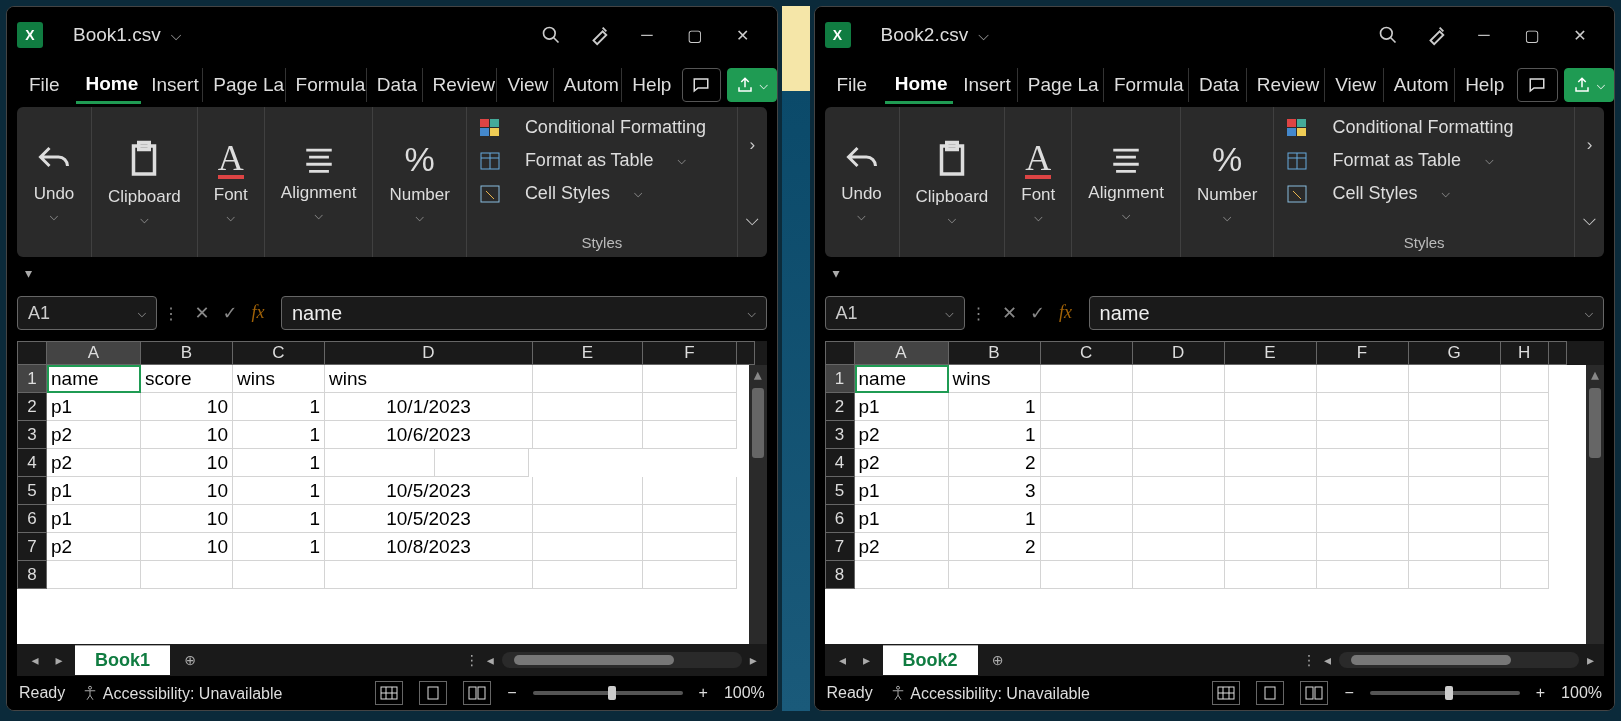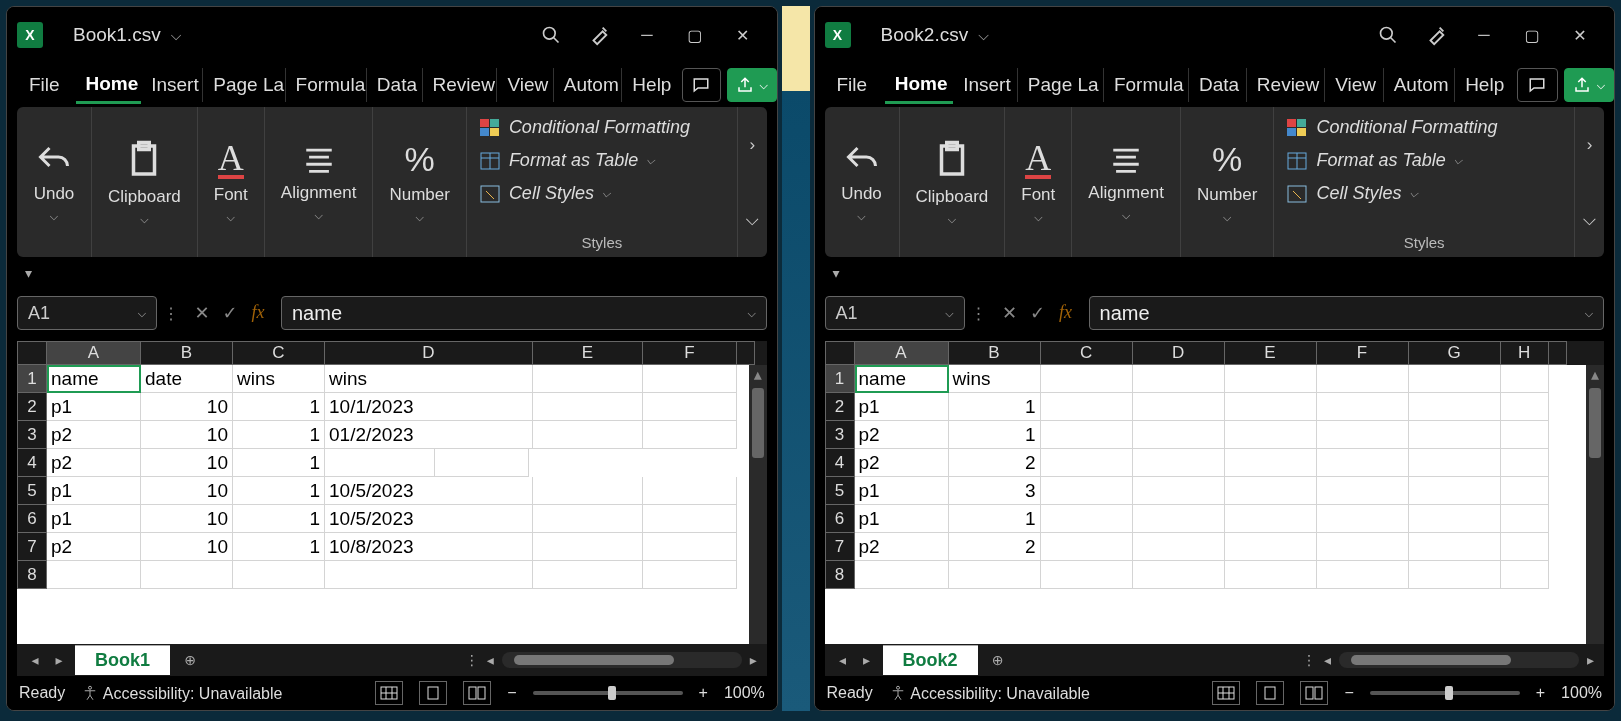--- a/index.html
+++ b/index.html
@@ -112,24 +112,23 @@
   .ribbon-group svg { fill: none; stroke: #ddd; stroke-width: 2; }
   .ribbon-group .label { font-size: 17px; color: #ddd; }
   .ribbon-chev { font-size: 11px; color: #999; }
   .styles-group {
     flex: 1;
     display: flex; flex-direction: column;
     padding: 6px 10px;
     gap: 4px;
   }
   .style-row {
-    display: flex; align-items: center; gap: 8px;
+    display: flex; align-items: center; gap: 24px;
     padding: 4px 2px; font-size: 18px;
     white-space: nowrap;
-    font-style: italic;
   }
   .style-icon { width: 22px; height: 20px; display:flex;align-items:center;justify-content:center; }
   .styles-label { text-align: center; font-size: 15px; color: #bbb; margin-top: auto; }
   .ribbon-side {
     width: 30px;
     display: flex; flex-direction: column;
     border-left: 1px solid #404040;
   }
   .ribbon-side div{flex:1;display:flex;align-items:center;justify-content:center;color:#ccc;}
 
@@ -205,21 +204,21 @@
   .cell {
     border-right:1px solid #d4d4d4;
     border-bottom:1px solid #d4d4d4;
     padding:2px 4px;
     overflow:hidden;
     white-space:nowrap;
     line-height:24px;
   }
   .cell.selected { outline:2px solid #1f9b53; outline-offset:-2px; }
   .cell.num { text-align:right; }
-  .cell.date { text-align:left; }
+  .cell.date { text-align:center; }
   .vscroll {
     position:absolute; right:0; top:24px; bottom:0;
     width:18px; background:#2a2a2a;
     display:flex;flex-direction:column;
   }
   .vscroll .thumb{background:#666;height:70px;margin:4px 3px;border-radius:3px;}
 
   .sheetbar {
     height: 32px;
     display: flex; align-items:center;
@@ -413,41 +412,41 @@
         <div class="ch" style="width: 92px;">C</div>
         <div class="ch" style="width: 208px;">D</div>
         <div class="ch" style="width: 110px;">E</div>
         <div class="ch" style="width: 94px;">F</div>
         <div class="ch" style="width: 18px;"></div>
       </div>
     <div class="rows" id="left-rows">
         <div class="row">
           <div class="rh selected">1</div>
           <div class="cell selected" style="width: 94px;">name</div>
-          <div class="cell" style="width: 92px;">date</div>
+          <div class="cell" style="width: 92px;">score</div>
           <div class="cell" style="width: 92px;">wins</div>
           <div class="cell" style="width: 208px;">wins</div>
           <div class="cell" style="width: 110px;"></div>
           <div class="cell" style="width: 94px;"></div>
         </div>
         <div class="row">
           <div class="rh">2</div>
           <div class="cell" style="width: 94px;">p1</div>
           <div class="cell num" style="width: 92px;">10</div>
           <div class="cell num" style="width: 92px;">1</div>
           <div class="cell date" style="width: 208px;">10/1/2023</div>
           <div class="cell" style="width: 110px;"></div>
           <div class="cell" style="width: 94px;"></div>
         </div>
         <div class="row">
           <div class="rh">3</div>
           <div class="cell" style="width: 94px;">p2</div>
           <div class="cell num" style="width: 92px;">10</div>
           <div class="cell num" style="width: 92px;">1</div>
-          <div class="cell date" style="width: 208px;">01/2/2023</div>
+          <div class="cell date" style="width: 208px;">10/6/2023</div>
           <div class="cell" style="width: 110px;"></div>
           <div class="cell" style="width: 94px;"></div>
         </div>
         <div class="row">
           <div class="rh">4</div>
           <div class="cell" style="width: 94px;">p2</div>
           <div class="cell num" style="width: 92px;">10</div>
           <div class="cell num" style="width: 92px;">1</div>
           <div class="cell" style="width: 110px;"></div>
           <div class="cell" style="width: 94px;"></div>

